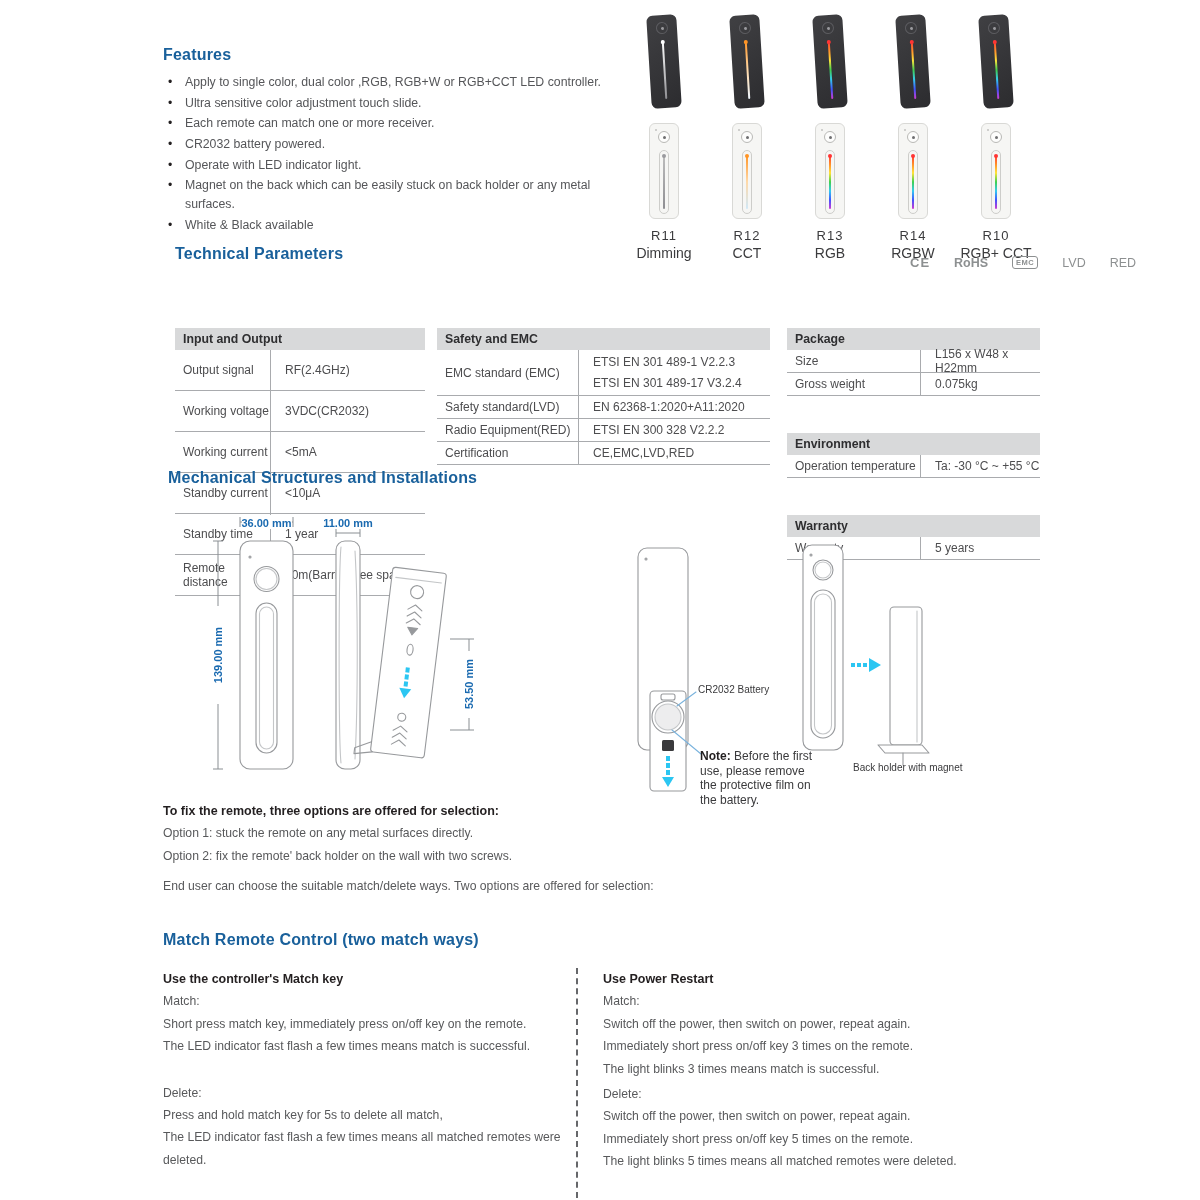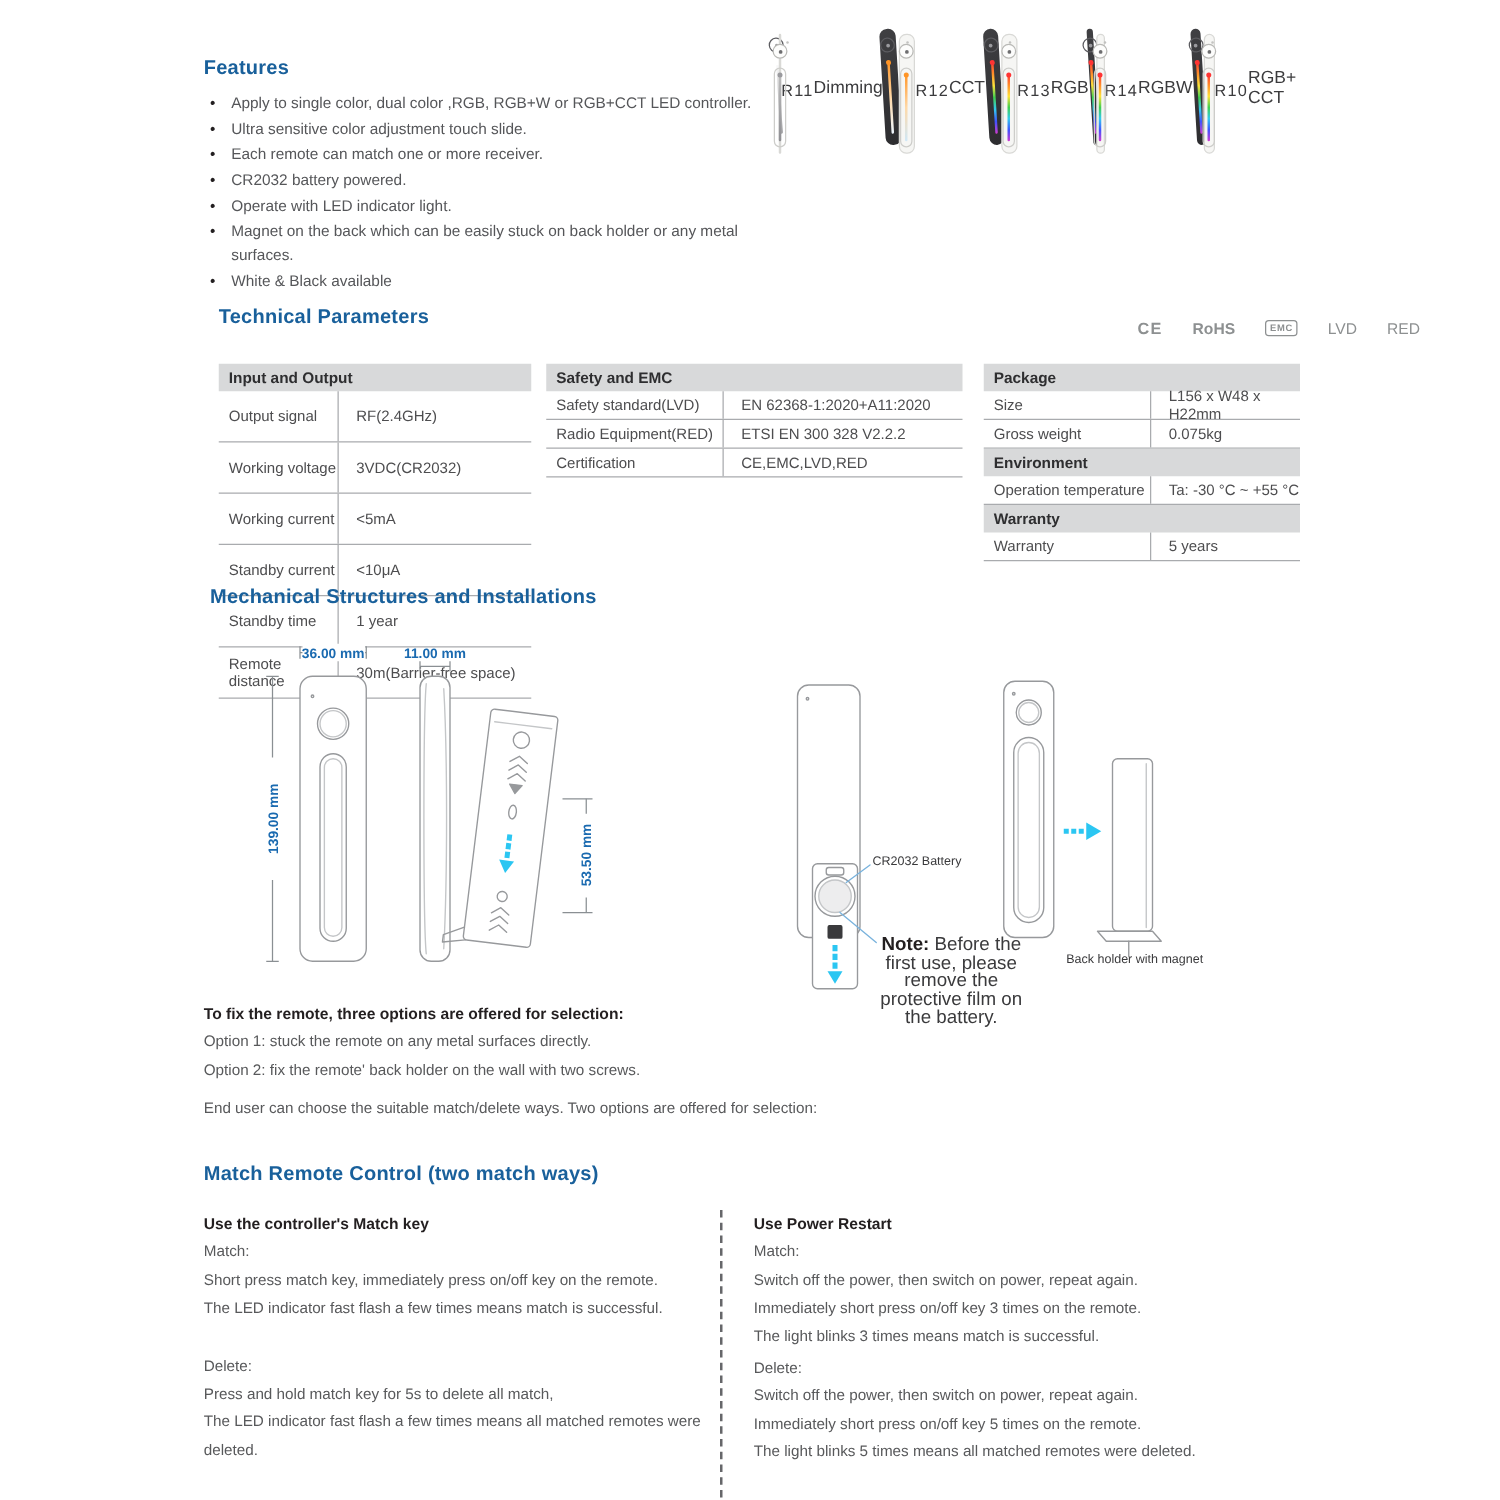--- a/index.html
+++ b/index.html
@@ -11,21 +11,21 @@
   .abs { position:absolute; }
   .sec-heading {
     position:absolute; font-size:16px; font-weight:bold; color:#19609b; letter-spacing:.2px;
   }
   
   #features-list { position:absolute; left:168px; top:73px; width:458px; }
   .bullet { display:flex; font-size:12.3px; line-height:1.55; margin-bottom:1.6px; color:#555659; }
   .bullet .dot { width:17px; color:#231f20; flex:0 0 17px; }
   
   #products { position:absolute; left:623px; top:12px; width:414px; display:flex; justify-content:space-between; }
-  .product-col { width:82px; display:flex; flex-direction:row; align-items:center; }
+  .product-col { width:82px; display:flex; flex-direction:column; align-items:center; }
   .remote { position:relative; width:30px; height:93px; border-radius:6px; }
   .remote-black { background:linear-gradient(145deg,#404043,#2c2c2f); transform:rotate(-3.5deg); margin-top:3px; }
   .remote-white { background:#f6f6f4; border:1px solid #d9d9d6; margin-top:15px; height:96px; }
   .remote .btn { position:absolute; top:7px; left:50%; transform:translateX(-50%); width:12px; height:12px; border-radius:50%; }
   .remote-black .btn { border:1px solid #5c5c60; }
   .remote-black .btn::after { content:""; position:absolute; left:3.5px; top:3.5px; width:3px; height:3px; border-radius:50%; background:#9a9a9e; }
   .remote-white .btn { border:1px solid #b9b9b6; background:#fdfdfc; }
   .remote-white .btn::after { content:""; position:absolute; left:3.5px; top:3.5px; width:3px; height:3px; border-radius:50%; background:#6e6e70; }
   .remote-white::before { content:""; position:absolute; left:5px; top:5px; width:2px; height:2px; border-radius:50%; background:#c2c2c0; }
   .track { position:absolute; left:50%; transform:translateX(-50%); top:26px; width:2px; height:58px; border-radius:2px; }
@@ -42,37 +42,37 @@
   .product-model { margin-top:9px; font-size:13px; color:#3b3b3d; letter-spacing:1px; }
   .product-type { margin-top:2px; font-size:14px; color:#3b3b3d; }
   
   #certs { position:absolute; left:910px; top:255px; display:flex; align-items:center; gap:24px; color:#8d9091; }
   #certs .ce { font-size:13px; font-weight:bold; letter-spacing:1px; }
   #certs .rohs { font-size:12.5px; font-weight:bold; }
   #certs .emcbox { font-size:7.5px; font-weight:bold; border:1px solid #8d9091; border-radius:3px; padding:1px 3px; letter-spacing:.5px; }
   #certs .plain { font-size:12.5px; }
   
   .ptable { position:absolute; font-size:12px; color:#4d4d4f; }
-  .ptable .hdr { background:#d8d9da; height:22px; line-height:22px; padding-left:8px; font-weight:bold; color:#2e2e30; font-size:12.3px; }
+  .ptable .hdr { background:#d8d9da; height:22px; line-height:22px; padding-left:8px; font-weight:bold; color:#2e2e30; font-size:12.3px;margin-top:37px; }
   .prow { display:flex; align-items:stretch; border-bottom:1px solid #a9abae; }
   .prow .lab { display:flex; align-items:center; padding-left:8px; border-right:1px solid #a9abae; }
   .prow .val { display:flex; flex-direction:column; justify-content:center; padding-left:14px; flex:1; }
   #tbl-io .prow { height:41px; } #tbl-io .lab { width:96px; }
   #tbl-safety .prow { height:23px; } #tbl-safety .lab { width:142px; }
   #tbl-safety .prow.tall { height:46px; }
   #tbl-safety .prow.tall .val div { line-height:21px; }
   #tbl-right .prow { height:23px; } #tbl-right .lab { width:134px; }
   
   .draw { stroke:#97999c; fill:none; stroke-width:1.1; stroke-linejoin:round; stroke-linecap:round; }
   .fillw { fill:#ffffff; }
   .dim { stroke:#8a8f93; stroke-width:1; fill:none; }
   .dimtxt { fill:#1a6ab0; font-family:"Liberation Sans",sans-serif; font-size:11px; font-weight:bold; }
   .cy { fill:#2bc6f2; stroke:none; }
   .diagram-label { position:absolute; font-size:10px; color:#3a3a3c; }
-  #note-block { position:absolute; left:700px; top:749px; width:122px; font-size:15px; line-height:14.5px; color:#3a3a3c;text-align:center; }
+  #note-block { position:absolute; left:700px; top:749px; width:122px; font-size:12px; line-height:14.5px; color:#3a3a3c; }
   #note-block b { color:#231f20; }
   
   .txtblock { position:absolute; font-size:12.2px; line-height:22.4px; color:#58595b; }
   .txtblock .bold { font-weight:bold; color:#231f20; font-size:12.5px; }
   #match-divider { position:absolute; left:576px; top:968px; height:230px; border-left:2px dashed #66676a; }
 </style>
 </head>
 <body>
 
 <div id="page">
@@ -227,20 +227,27 @@
     <div class="prow">
         <div class="lab">Remote distance</div>
         <div class="val">
           <div>30m(Barrier-free space)</div>
         </div>
       </div>
   </div>
 
   <div class="ptable" id="tbl-safety" style="left:437px; top:291px; width:333px;">
     <div class="hdr">Safety and EMC</div>
+    <div class="prow tall">
+      <div class="lab">EMC standard (EMC)</div>
+      <div class="val">
+        <div>ETSI EN 301 489-1 V2.2.3</div>
+        <div>ETSI EN 301 489-17 V3.2.4</div>
+      </div>
+    </div>
     <div class="prow">
         <div class="lab">Safety standard(LVD)</div>
         <div class="val">
           <div>EN 62368-1:2020+A11:2020</div>
         </div>
       </div>
     <div class="prow">
         <div class="lab">Radio Equipment(RED)</div>
         <div class="val">
           <div>ETSI EN 300 328 V2.2.2</div>

